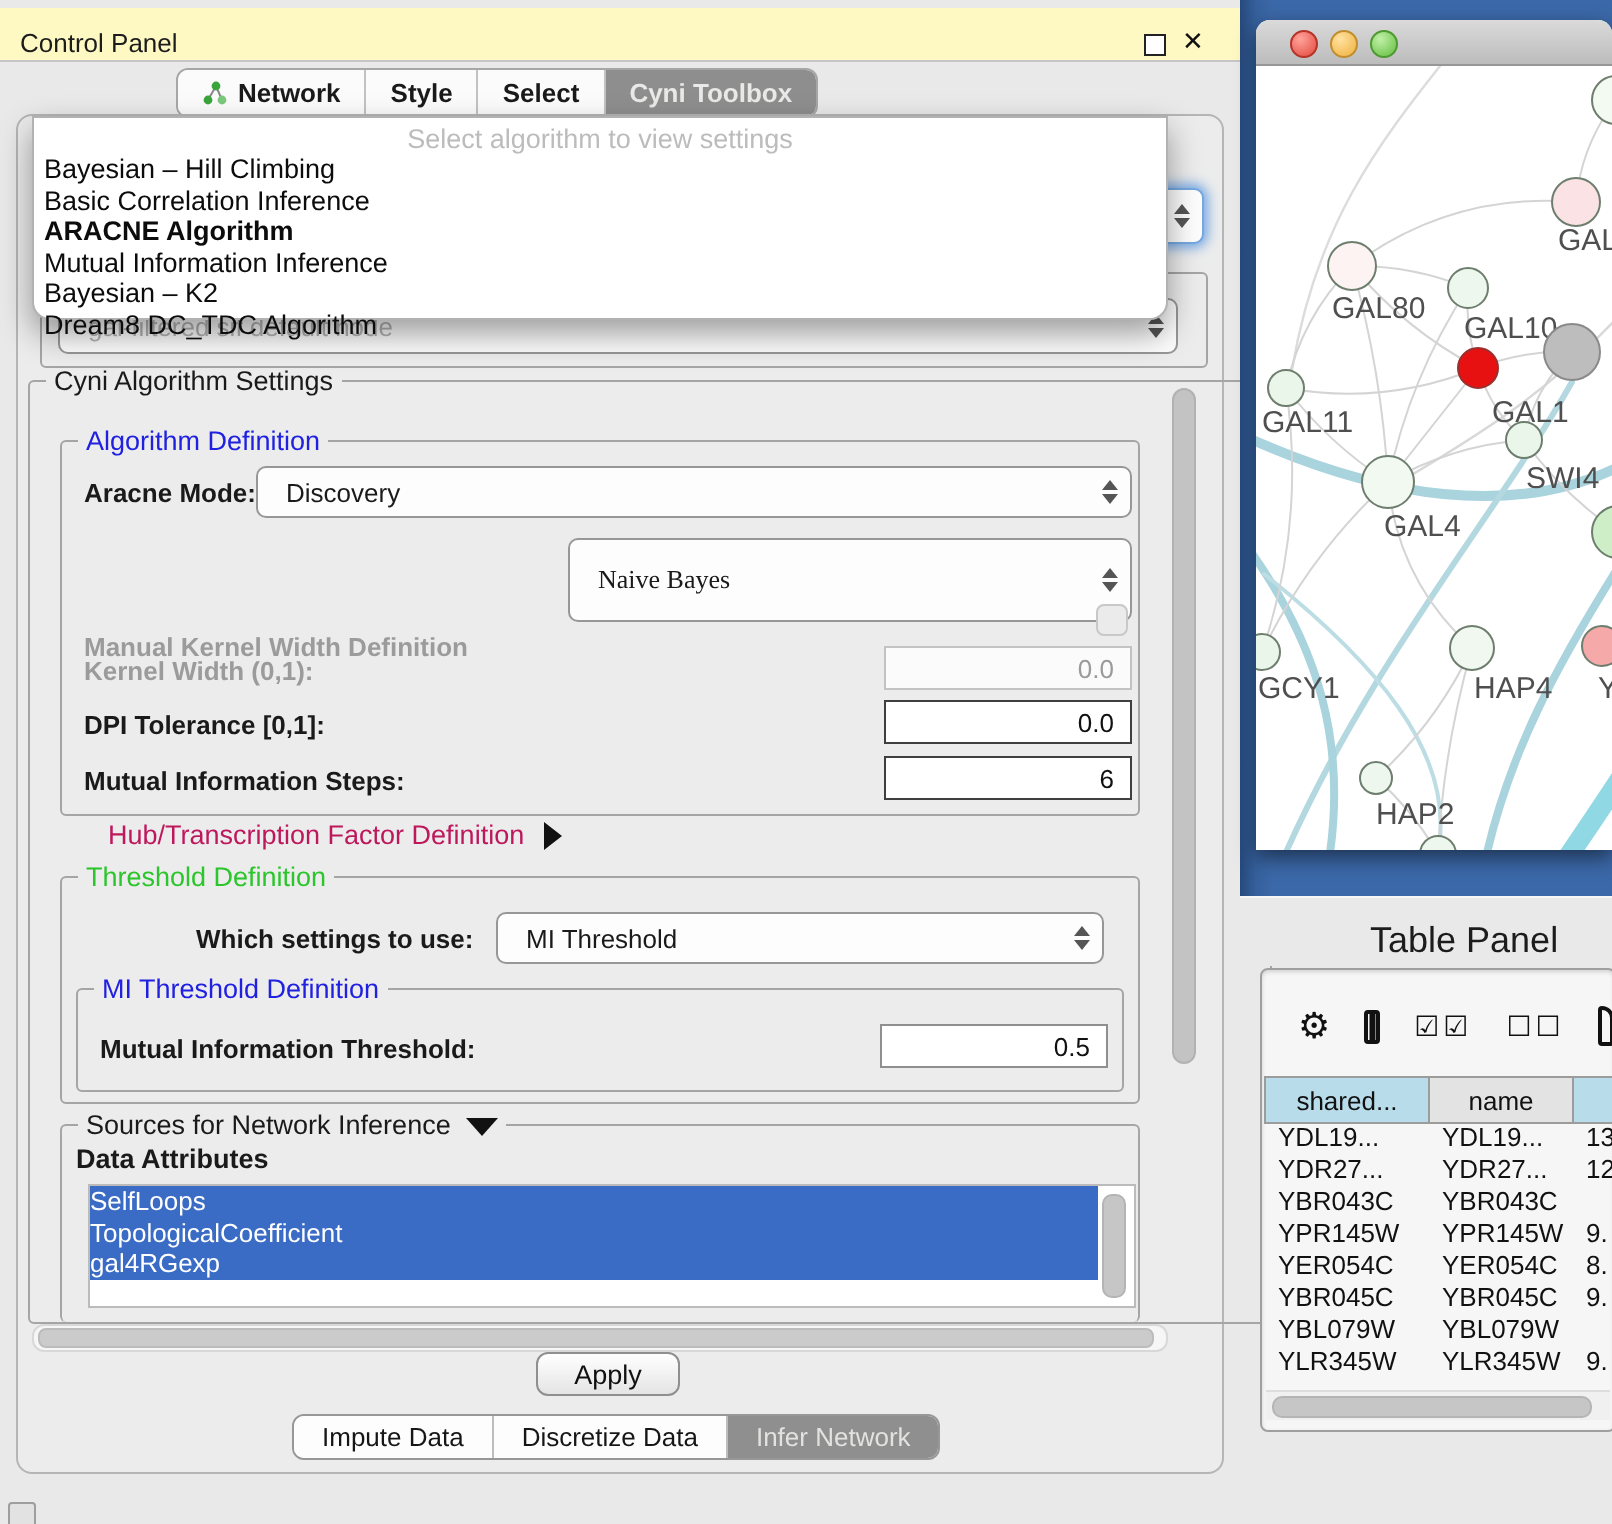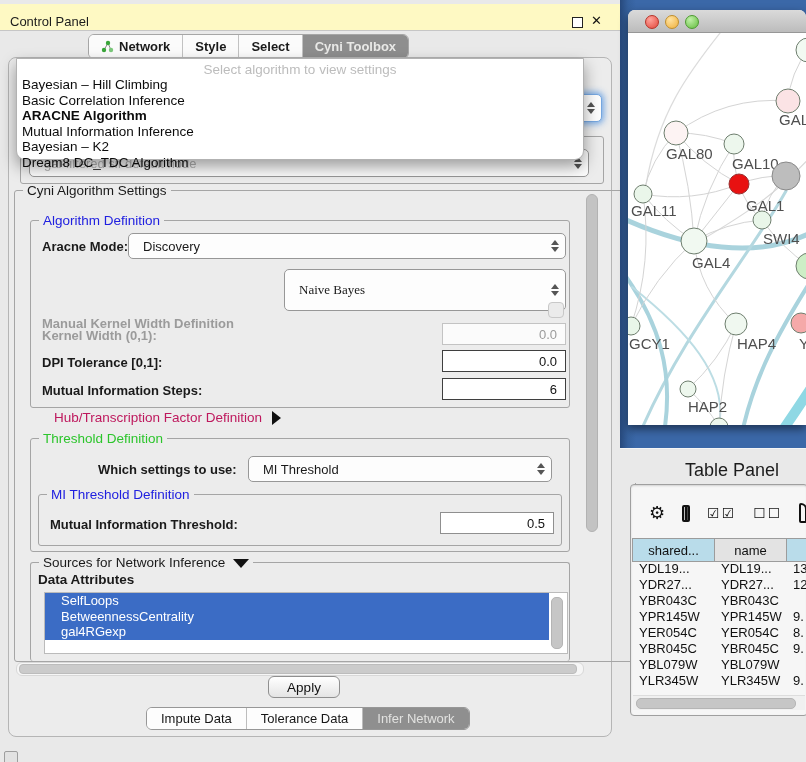--- a/index.html
+++ b/index.html
@@ -43,21 +43,21 @@
   .flabel{font-size:13px;font-weight:bold;color:#1a1a1a;white-space:nowrap;}
   .flabel.dis{color:#9b9b9b;}
   .tfield{box-sizing:border-box;background:#fff;border:1px solid #3f3f3f;font-size:13px;color:#111;text-align:right;padding:3px 8px 0 0;}
   .tfield.dis{border:1px solid #c3c3c3;background:#fbfbfb;color:#9b9b9b;}
   .checkbox{box-sizing:border-box;width:16px;height:16px;border:1px solid #c8c8c8;border-radius:4px;background:#ebebeb;}
 
   .arrow-right{display:inline-block;width:0;height:0;border-top:7px solid transparent;border-bottom:7px solid transparent;border-left:9px solid #111;vertical-align:middle;margin-left:10px;}
   .arrow-down{display:inline-block;width:0;height:0;border-left:8px solid transparent;border-right:8px solid transparent;border-top:9px solid #111;vertical-align:middle;margin-left:8px;}
 
   .attr-list{background:#fff;border:1px solid #bbb;overflow:hidden;}
-  .attr-item{height:15.5px;line-height:15.5px;background:#3b6cc5;color:#fff;font-size:13px;padding-left:16px;}
+  .attr-item{height:15.5px;line-height:15.5px;background:#3b6cc5;color:#fff;font-size:13px;padding-left:0;}
   .list-vscroll{position:absolute;right:4px;top:4px;width:10px;border-radius:5px;background:#c6c6c6;border:1px solid #b4b4b4;}
 
   .vscroll-track{width:14px;}
   .vscroll-thumb{position:absolute;left:2px;width:10px;border-radius:6px;background:#c3c3c3;border:1px solid #b2b2b2;}
   .hscroll{height:12px;background:#f6f6f6;border:1px solid #d8d8d8;border-radius:6px;}
   .hscroll .thumb{position:absolute;top:1px;left:2px;height:8px;border-radius:4px;background:#cbcbcb;border:1px solid #bcbcbc;}
 
   .btn{box-sizing:border-box;border:1px solid #8f8f8f;border-radius:6px;background:linear-gradient(#ffffff,#e4e4e4);font-size:13.5px;color:#111;text-align:center;}
 
   .bottom-tabs{display:flex;border:1px solid #979797;border-radius:6px;overflow:hidden;background:#fdfdfd;}
@@ -215,35 +215,35 @@
   <span class="abs flabel" style="left:50px;top:517px;">Mutual Information Threshold:</span>
   <div class="abs tfield" style="left:440px;top:512px;width:114px;height:22px;border-color:#8f8f8f;">0.5</div>
 
   <div class="abs groupbox" style="left:30px;top:562px;width:540px;height:99px;border-bottom:none;">
     <span class="grouptitle" style="font-size:13.5px;"><span>Sources for Network Inference</span><span class="arrow-down"></span></span>
   </div>
   <span class="abs flabel" style="left:38px;top:572px;font-size:13.5px;">Data Attributes</span>
   <div class="abs attr-list" style="left:44px;top:592px;width:522px;height:60px;">
     <div id="attr-items" style="width:504px;">
         <div class="attr-item">SelfLoops</div>
-        <div class="attr-item">BetweennessCentrality</div>
+        <div class="attr-item">TopologicalCoefficient</div>
         <div class="attr-item">gal4RGexp</div>
       </div>
     <div class="list-vscroll" style="height:50px;"></div>
   </div>
 
   <div class="abs hscroll" style="left:16px;top:662px;width:566px;">
     <div class="thumb" style="width:556px;"></div>
   </div>
 
   <button class="abs btn" style="left:268px;top:676px;width:72px;height:22px;">Apply</button>
 
   <div class="abs bottom-tabs" style="left:146px;top:707px;" id="bottom-tabs">
       <div class="btab">Impute Data</div>
-      <div class="btab">Tolerance Data</div>
+      <div class="btab">Discretize Data</div>
       <div class="btab sel">Infer Network</div>
     </div>
 
   <div class="abs corner-chip"></div>
 
   <div class="abs blue-bg"></div>
 
   <div class="abs net-window">
     <div class="abs net-titlebar">
       <span class="abs light red" style="left:17px;"></span>

